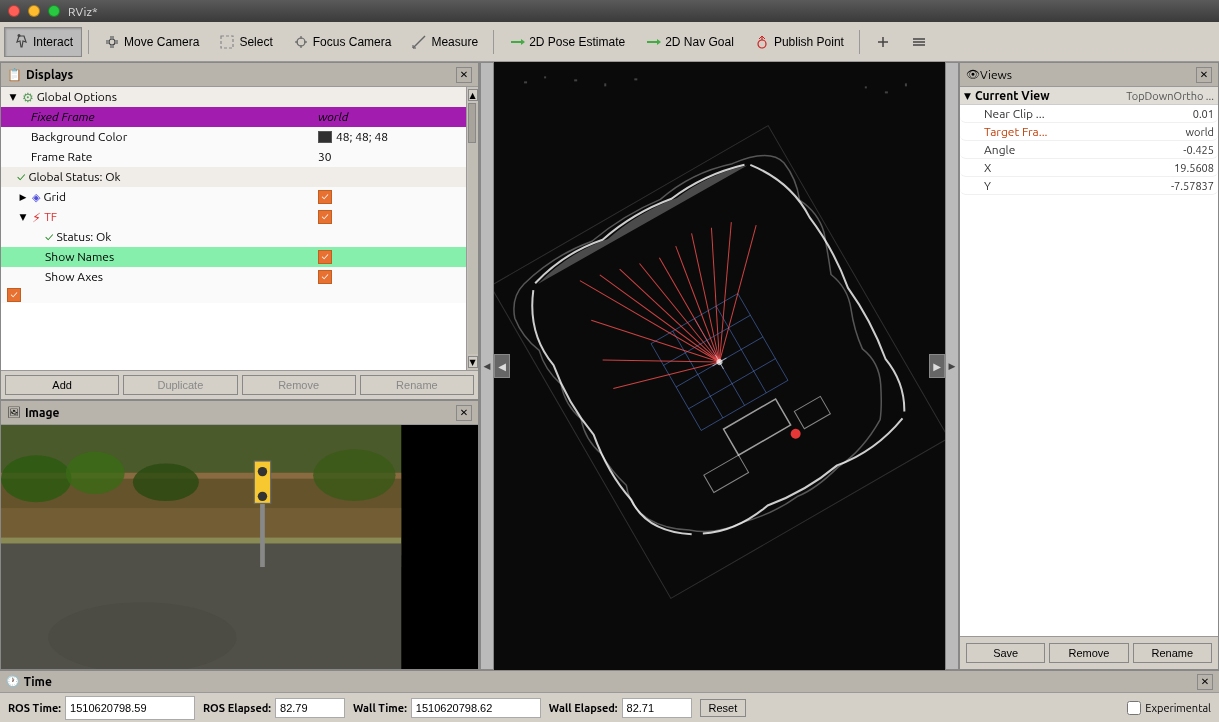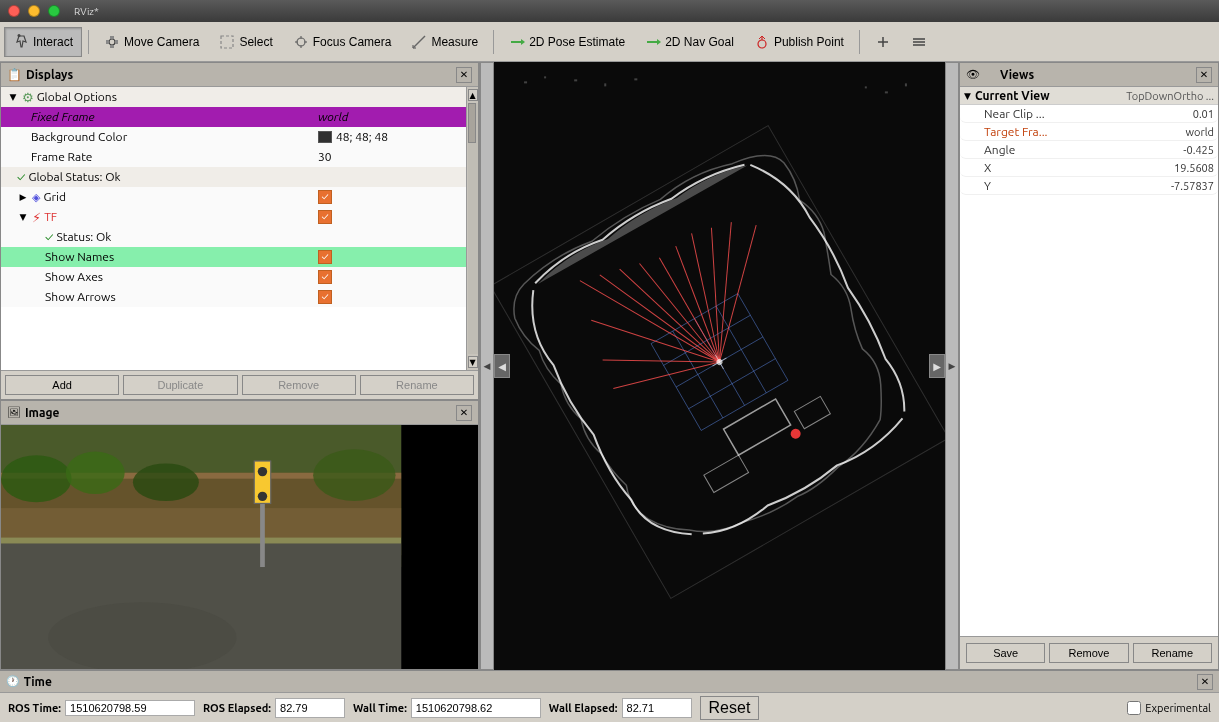--- a/index.html
+++ b/index.html
@@ -25,22 +25,21 @@
     .title-btn {
       width: 12px; height: 12px;
       border-radius: 50%;
       border: 1px solid rgba(0,0,0,0.3);
     }
     .btn-close { background: #ff5f57; }
     .btn-min { background: #febc2e; }
     .btn-max { background: #28c840; }
     #app-title {
       color: #ddd;
-      font-size: 10px;
-      margin-left: 6px;
+      font-size: 12px;
     }
 
     
     #toolbar {
       height: 40px;
       background: #d4d0c8;
       border-bottom: 1px solid #999;
       display: flex;
       align-items: center;
       padding: 0 4px;
@@ -663,23 +662,20 @@
                 <span>Show Axes</span>
               </div>
               <div class="tree-value-col">
                 <span class="checkbox-orange">✓</span>
               </div>
             </div>
           </div>
 
           <div class="tree-item" style="background:#fafafa;">
             <div class="tree-row">
-              <div class="tree-label-col" style="padding-left:42px;">
-                <span>Show Arrows</span>
-              </div>
               <div class="tree-value-col">
                 <span class="checkbox-orange">✓</span>
               </div>
             </div>
           </div>
 
         </div>
 
         <div id="displays-scroll" style="width:12px; background:#c8c4bc; border-left:1px solid #999; display:flex; flex-direction:column; align-items:center; padding:2px 0;">
           <div class="scroll-arrow-up">▲</div>
@@ -820,21 +816,21 @@
     <div class="vp-arrow-right">▶</div>
   </div>
 
   <div style="width:14px;background:#bbb;border:1px solid #888;cursor:pointer;display:flex;align-items:center;justify-content:center;z-index:10;flex-shrink:0;">
     <span style="font-size:9px;color:#444;">▶</span>
   </div>
 
   <div id="right-panel" style="width:260px;background:#d4d0c8;border:1px solid #888;display:flex;flex-direction:column;">
     <div id="views-header" style="background:#b8b4ac;border-bottom:1px solid #999;padding:3px 6px;display:flex;align-items:center;height:24px;">
       <span style="font-size:11px;">👁</span>
-      <span style="font-weight:bold;font-size:12px;margin-left:20px;">Views</span>
+      <span style="font-weight:normal;font-size:12px;margin-left:0;">Views</span>
       <span class="panel-close" style="margin-left:auto;background:#b8b4ac;border:1px solid #888;width:16px;height:16px;display:flex;align-items:center;justify-content:center;cursor:pointer;font-size:10px;">✕</span>
     </div>
 
 
     <div id="views-tree" style="flex:1;background:#fff;overflow-y:auto;">
 
       <div class="view-section-header" style="display:flex;align-items:center;padding:2px 4px;background:#e0ddd6;border-bottom:1px solid #ccc;font-weight:bold;gap:4px;">
         <span style="font-size:9px;">▼</span>
         <span>Current View</span>
         <span style="margin-left:auto;font-weight:normal;font-size:11px;color:#555;">TopDownOrtho ...</span>
@@ -879,33 +875,33 @@
 
 <div id="time-bar" style="height:52px;background:#d4d0c8;border-top:1px solid #888;display:flex;flex-direction:column;">
   <div id="time-header" style="background:#b8b4ac;border-bottom:1px solid #999;padding:2px 6px;display:flex;align-items:center;gap:4px;height:22px;">
     <span style="font-size:11px;">🕐</span>
     <span style="font-weight:bold;font-size:12px;">Time</span>
     <span class="panel-close" style="margin-left:auto;background:#b8b4ac;border:1px solid #888;width:16px;height:16px;display:flex;align-items:center;justify-content:center;cursor:pointer;font-size:10px;">✕</span>
   </div>
   <div id="time-content" style="display:flex;align-items:center;padding:0 8px;gap:8px;flex:1;">
     <div class="time-field">
       <span class="time-label">ROS Time:</span>
-      <input class="time-input" readonly="" style="border: 1px solid rgb(170, 170, 170); background: rgb(255, 255, 255); padding: 1px 4px; font-size: 11px; height: 16px; width: 130px;" value="1510620798.59">
+      <input class="time-input" readonly="" style="border: 1px solid rgb(170, 170, 170); background: rgb(255, 255, 255); padding: 1px 4px; font-size: 11px; height: 24px; width: 130px;" value="1510620798.59">
     </div>
     <div class="time-field">
       <span class="time-label">ROS Elapsed:</span>
       <input class="time-input-sm" readonly="" style="border: 1px solid rgb(170, 170, 170); background: rgb(255, 255, 255); padding: 1px 4px; font-size: 11px; height: 20px; width: 70px;" value="82.79">
     </div>
     <div class="time-field">
       <span class="time-label">Wall Time:</span>
       <input class="time-input" readonly="" style="border: 1px solid rgb(170, 170, 170); background: rgb(255, 255, 255); padding: 1px 4px; font-size: 11px; height: 20px; width: 130px;" value="1510620798.62">
     </div>
     <div class="time-field">
       <span class="time-label">Wall Elapsed:</span>
       <input class="time-input-sm" readonly="" style="border: 1px solid rgb(170, 170, 170); background: rgb(255, 255, 255); padding: 1px 4px; font-size: 11px; height: 20px; width: 70px;" value="82.71">
     </div>
-    <button class="reset-btn" style="padding:2px 8px;border:1px solid #888;background:#d4d0c8;cursor:pointer;font-size:16px;">Reset</button>
+    <button class="reset-btn" style="padding:2px 8px;border:1px solid #888;background:#d4d0c8;cursor:pointer;font-size:11px;">Reset</button>
     <div class="experimental-cb" style="display:flex;align-items:center;gap:4px;margin-left:auto;font-size:11px;">
       <input type="checkbox" style="width: 14px; height: 14px;">
       <span>Experimental</span>
     </div>
   </div>
 </div>
 
 </body></html>

